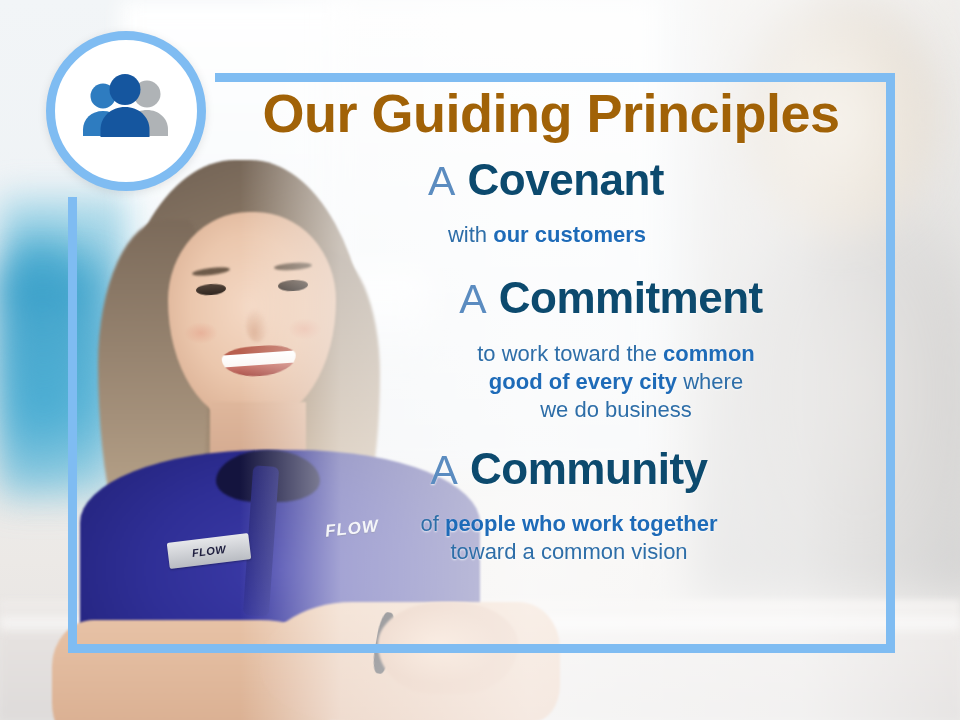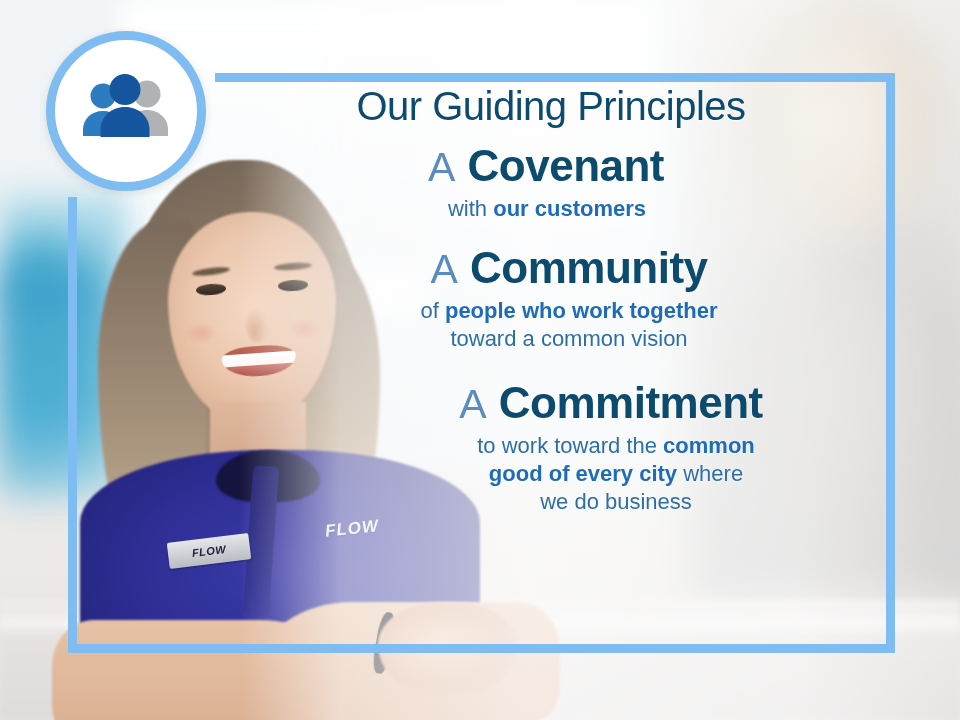--- a/index.html
+++ b/index.html
@@ -223,25 +223,25 @@
   }
   .circle-badge svg { display:block; }
 
   
   .content {
     position:absolute; left:215px; top:86px; width:672px;
     text-align:center;
   }
   .headline {
     font-family: "Liberation Sans", sans-serif;
-    font-weight: 400;
-    font-size: 40px;
+    font-weight: 700;
+    font-size: 54px;
     line-height: 1.02;
     letter-spacing: -.5px;
-    color: #0c4a6e;
+    color: #a16207;
     margin: 0 0 6px 0;
     text-shadow: 0 1px 2px rgba(255,255,255,.85);
   }
 
   .principle { margin-top: 16px; }
   .p-title {
     font-family: "Liberation Sans", sans-serif;
     font-size: 44px;
     line-height: 1.05;
     color: #1E6BB8;
@@ -253,21 +253,21 @@
     color: #5B8CC0;
     font-size: 41px;
   }
   .p-title .word { font-weight: 700; color:#0c4a6e; letter-spacing:-.5px; }
 
   .p-sub {
     font-family: "Liberation Sans", sans-serif;
     font-size: 22px;
     line-height: 1.28;
     color: #2E6EA8;
-    margin-top: 6px;
+    margin-top: 18px;
     text-shadow: 0 1px 2px rgba(255,255,255,.8);
   }
   .p-sub b { font-weight: 700; color: #1E6BB8; }
 
   
   .pr-1 .p-title { padding-right: 10px; }
   .pr-1 .p-sub   { padding-right: 8px; }
   .pr-2 { margin-top: 22px; }
   .pr-2 .p-title { padding-left: 36px; }
   .pr-2 .p-sub   { padding-left: 36px; }
@@ -348,30 +348,30 @@
     <h1 class="headline">Our Guiding Principles</h1>
 
     <div class="principle pr-1">
       <div class="p-title">
         <span class="article">A</span>
         <span class="word">Covenant</span>
       </div>
       <div class="p-sub"><span>with </span><b>our customers</b></div>
     </div>
 
+    <div class="principle pr-3">
+      <div class="p-title">
+        <span class="article">A</span>
+        <span class="word">Commitment</span>
+      </div>
+      <div class="p-sub"><span>to work toward the </span><b>common</b><br><b>good of every city</b><span> where</span><br><span>we do business</span></div>
+    </div>
+
     <div class="principle pr-2">
       <div class="p-title">
         <span class="article">A</span>
         <span class="word">Community</span>
       </div>
       <div class="p-sub"><span>of </span><b>people who work together</b><br><span>toward a common vision</span></div>
     </div>
-
-    <div class="principle pr-3">
-      <div class="p-title">
-        <span class="article">A</span>
-        <span class="word">Commitment</span>
-      </div>
-      <div class="p-sub"><span>to work toward the </span><b>common</b><br><b>good of every city</b><span> where</span><br><span>we do business</span></div>
-    </div>
   </div>
 
 </div>
 
 </body></html>

